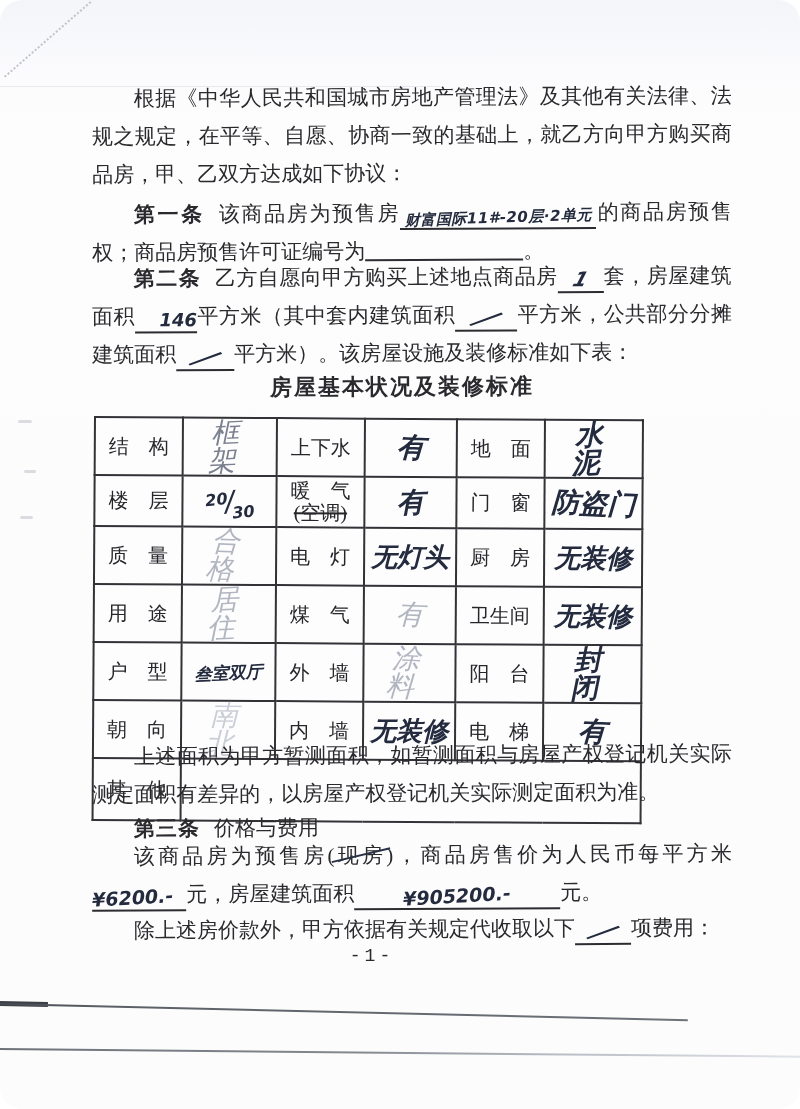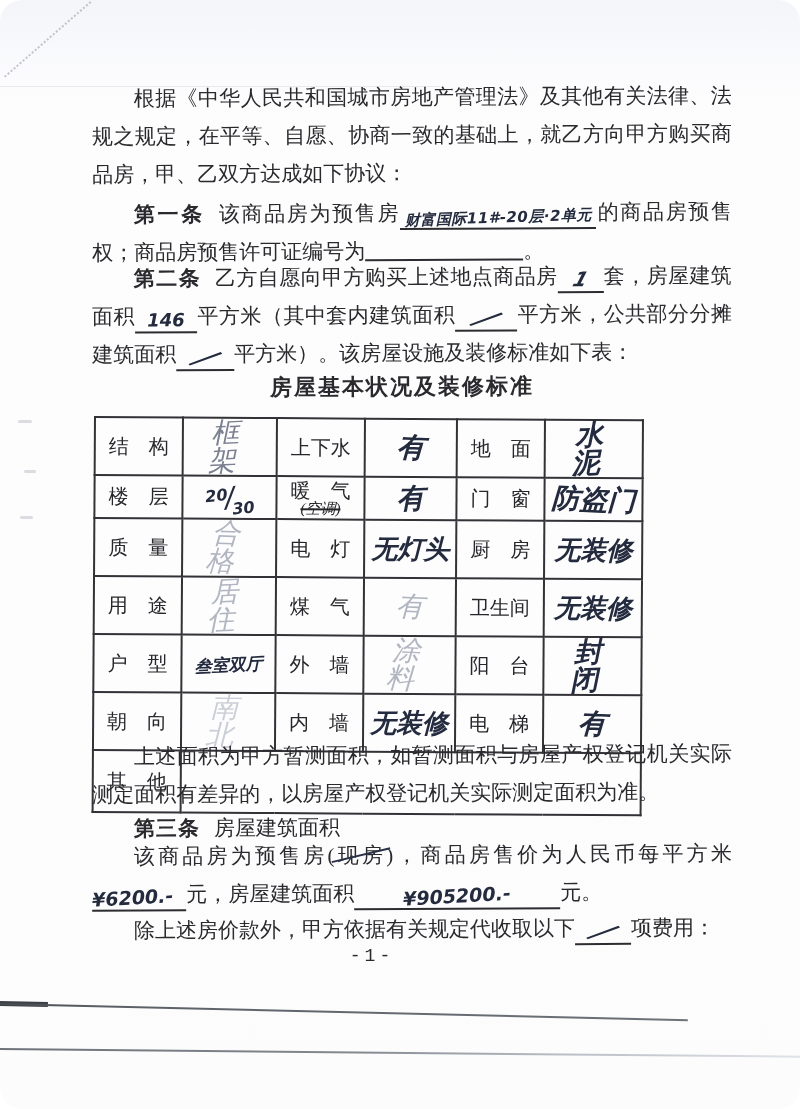--- a/index.html
+++ b/index.html
@@ -46,42 +46,42 @@
   .hw-faint2{color:#cbced6;}
   .hw-big{font-size:28px;}
   .rot-l{transform:rotate(-3deg);}
   .rot-r{transform:rotate(2deg);}
   .sp-wide{letter-spacing:18px;text-indent:10px;}
   .blank{display:inline-block;border-bottom:2px solid #2d2d31;text-align:center;
     vertical-align:-3px;text-indent:0;line-height:1.1;min-height:1em;}
   .blank-addr{width:196px;}
   .blank-permit{width:158px;}
   .blank-count{width:46px;}
-  .blank-area{width:62px;}
+  .blank-area{width:62px;text-align:right;}
   .blank-inner{width:62px;}
   .blank-shared{width:58px;}
   .blank-unit{width:94px;text-align:left;}
   .blank-total{width:206px;}
   .blank-fee{width:56px;}
   .addr-hw{font-size:15px;letter-spacing:0.5px;transform:rotate(-1.5deg);}
   .amount-hw{font-size:19px;transform:rotate(-3deg);}
   .slash-hw{font-size:20px;transform:rotate(10deg) scaleX(1.5);color:#242b3e;font-weight:bold;}
   .count-hw{font-size:20px;transform:skewX(-18deg);}
   .slashed{position:relative;}
   .slashed::after{content:"";position:absolute;left:-4px;right:-4px;top:46%;
     border-top:2px solid #2a3145;transform:rotate(-13deg);}
   
   table.spec{position:absolute;left:94px;top:416px;border-collapse:collapse;table-layout:fixed;
     width:548px;transform:rotate(0.35deg);transform-origin:0 0;background:#fdfdfe;}
   .spec td{border:2px solid #333337;padding:0 3px;text-align:center;vertical-align:middle;
     font-size:20px;overflow:visible;}
   .spec .lbl{color:#27272b;}
   .spec tr.r{height:39px;}
   .spec tr.r-last{height:62px;}
-  .l2alt{display:block;font-size:15px;margin-top:-5px;text-decoration:line-through;text-decoration-thickness:1.5px;font-style:italic;}
+  .l2alt{display:block;font-size:20px;margin-top:-5px;text-decoration:line-through;text-decoration-thickness:1.5px;}
   .frac{display:inline-block;transform:rotate(-6deg);color:#242b3e;font-weight:bold;
     font-family:"DejaVu Sans",sans-serif;font-style:italic;}
   .frac .t{position:relative;top:-7px;font-size:16px;}
   .frac .s{font-size:28px;margin:0 -3px;font-weight:normal;}
   .frac .b{position:relative;top:8px;font-size:16px;}
 </style>
 </head>
 <body>
 
 <div class="page">
@@ -170,21 +170,21 @@
     <tr class="r-last">
       <td class="lbl">其　他</td>
       <td colspan="5"></td>
     </tr>
   </tbody>
     </table>
 
   <p class="para" id="p2">上述面积为甲方暂测面积，如暂测面积与房屋产权登记机关实际测定面积有差异的，以房屋产权登记机关实际测定面积为准。</p>
 
   <p class="para" id="art3">
-    <span class="art-label">第三条</span><span>房屋建筑面积</span>
+    <span class="art-label">第三条</span><span>价格与费用</span>
   </p>
 
   <p class="para" id="p3">
     <span>该商品房为预售房(</span><span class="slashed">现房</span><span>)，商品房售价为人民币每平方米</span><span class="blank blank-unit"><span class="hw hw-dark amount-hw">¥6200.-</span></span><span>元，房屋建筑面积</span><span class="blank blank-total"><span class="hw hw-dark amount-hw">¥905200.-</span></span><span>元。</span>
   </p>
 
   <p class="para" id="p4">
     <span>除上述房价款外，甲方依据有关规定代收取以下</span><span class="blank blank-fee"><span class="hw slash-hw">／</span></span><span>项费用：</span>
   </p>
 

